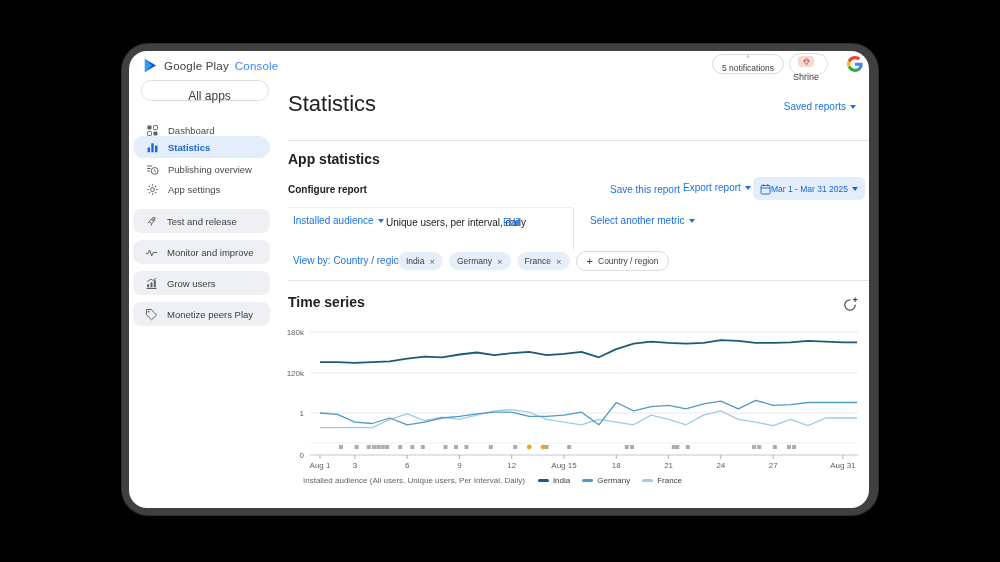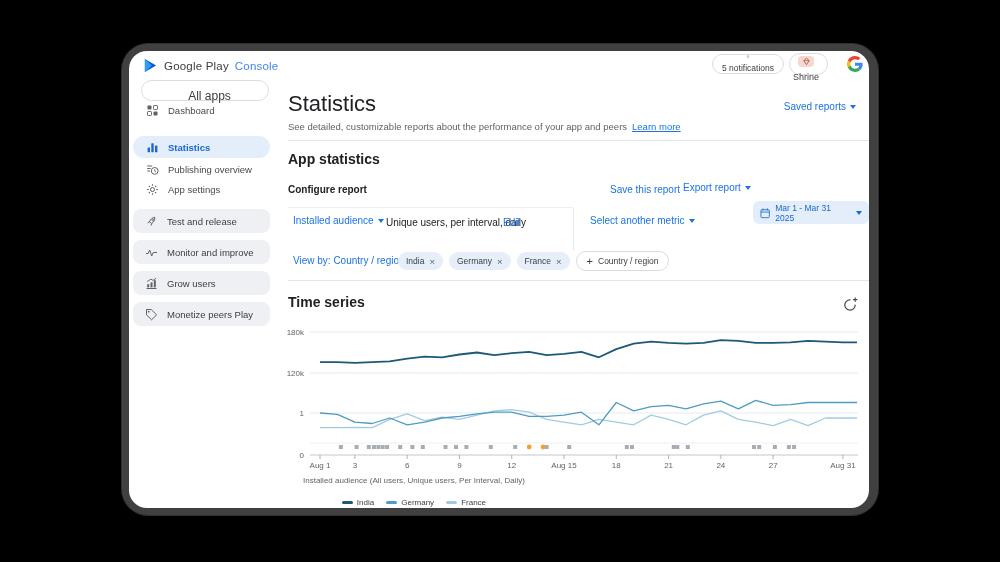--- a/index.html
+++ b/index.html
@@ -33,27 +33,27 @@
   
   .title { left:159px; top:40px; font-size:22px; color:#202124; font-weight:500; }
   .saved { top:50px; right:13px; font-size:10px; font-weight:500; }
   .subtitle { left:159px; top:70px; font-size:9.5px; color:#5f6368; }
   .learn { color:#1a73e8; text-decoration:underline; margin-left:5px; cursor:pointer; }
   .hdiv { height:1px; background:#e4e7ea; left:159px; width:584px; }
   .h2 { left:159px; font-size:14px; font-weight:700; color:#202124; }
   .small-bold { left:159px; top:133px; font-size:10px; font-weight:700; color:#202124; }
   .lnk { font-size:10px; font-weight:500; cursor:pointer; }
   .datechip { left:624px; top:126px; height:23px; background:#e4eefb; border-radius:6px;
-              padding:0 7px; gap:5px; font-size:8.5px; color:#1967d2; font-weight:500; cursor:pointer;margin-top:24px; }
+              padding:0 7px; font-size:8.5px; color:#1967d2; font-weight:500; cursor:pointer; }
   .vdiv { left:444px; top:157px; width:1px; height:42px; background:#e4e7ea; }
   .chip { height:18px; background:#e6eef9; border-radius:9px; padding:0 8px; gap:5px; font-size:8.5px; color:#3c4043; cursor:pointer; }
   .chip .x { color:#5f6368; font-size:9.5px; cursor:pointer; }
   .addchip { height:20px; border:1px solid #dadce0; border-radius:11px; padding:0 10px; gap:5px;
              font-size:8.5px; color:#3c4043; font-weight:500; cursor:pointer; background:#fff; }
-  .legend { left:174px; top:425px; gap:13px; font-size:8px; color:#5f6368;flex-direction:column; }
+  .legend { left:174px; top:425px; gap:13px; font-size:8px; color:#5f6368; }
   .lg-item { display:flex; align-items:center; gap:4px; color:#3c4043; }
   .lg-swatch { display:inline-block; width:11px; height:2.5px; border-radius:2px; }
   svg text { font-family:"Liberation Sans","DejaVu Sans",sans-serif; }
 </style>
 </head>
 <body>
 
 <div class="stage">
   <div class="device">
     <div class="screen">
@@ -94,21 +94,21 @@
         </svg>
       </div>
 
       <div class="abs flex pill allapps">
         <svg width="11" height="9" viewBox="0 0 11 9">
           <path d="M10 4.5 H1.5 M4.5 1.2 L1.2 4.5 L4.5 7.8" fill="none" stroke="#5f6368" stroke-width="1"></path>
         </svg>
         <span>All apps</span>
       </div>
 
-      <div class="abs flex nav-item" style="top:49px;text-align:center;">
+      <div class="abs flex nav-item" style="top:69px;text-align:center;">
         <svg class="nico" viewBox="0 0 13 13">
           <rect x="1.5" y="1.5" width="4" height="4" rx="0.8" fill="#5f6368"></rect>
           <rect x="7.5" y="1.5" width="4" height="4" rx="0.8" fill="none" stroke="#5f6368" stroke-width="1"></rect>
           <rect x="1.5" y="7.5" width="4" height="4" rx="0.8" fill="none" stroke="#5f6368" stroke-width="1"></rect>
           <rect x="7.5" y="7.5" width="4" height="4" rx="0.8" fill="#5f6368"></rect>
         </svg>
         <span>Dashboard</span>
       </div>
 
       <div class="abs flex nav-item nav-sel" style="top:85px;">
@@ -171,23 +171,20 @@
           <path d="M1.5 1.5 h4.7 L11.6 6.9 L6.6 11.8 L1.5 6.8 Z" fill="none" stroke="#5f6368" stroke-width="1"></path>
           <circle cx="3.7" cy="3.7" r="0.9" fill="#5f6368"></circle>
         </svg>
         <span>Monetize peers Play</span>
       </div>
 
       <div class="abs title">Statistics</div>
       <div class="abs flex saved blue">
         <span>Saved reports</span>
         <span class="caret"></span>
-      </div>
-      <div class="abs subtitle">
-        <span>See detailed, customizable reports about the performance of your app and peers</span><span class="learn">Learn more</span>
       </div>
       <div class="abs hdiv" style="top:89px;"></div>
 
       <div class="abs h2" style="top:100px;">App statistics</div>
 
       <div class="abs small-bold">Configure report</div>
       <div class="abs lnk blue" style="left:481px; top:133px;">Save this report</div>
       <div class="abs flex lnk blue" style="left:554px; top:131px;">
         <span>Export report</span>
         <span class="caret"></span>

